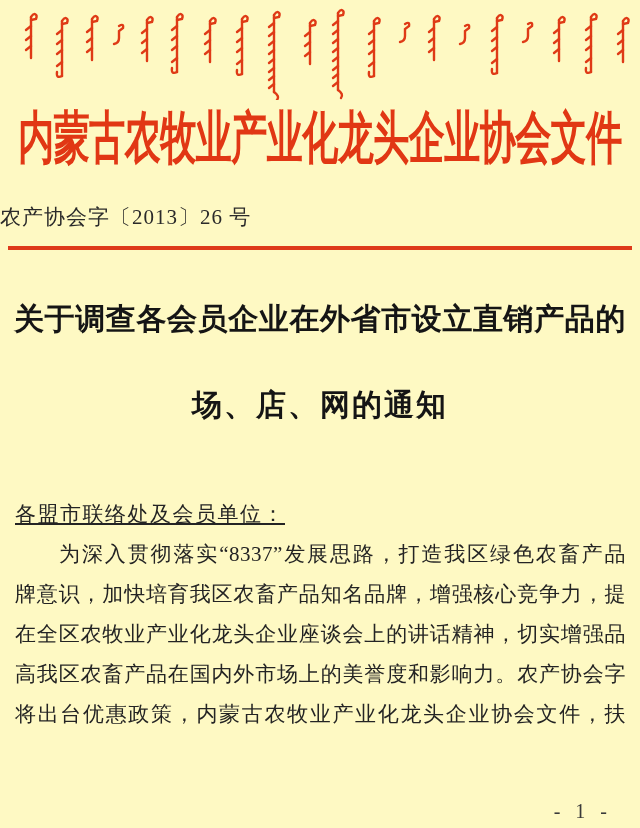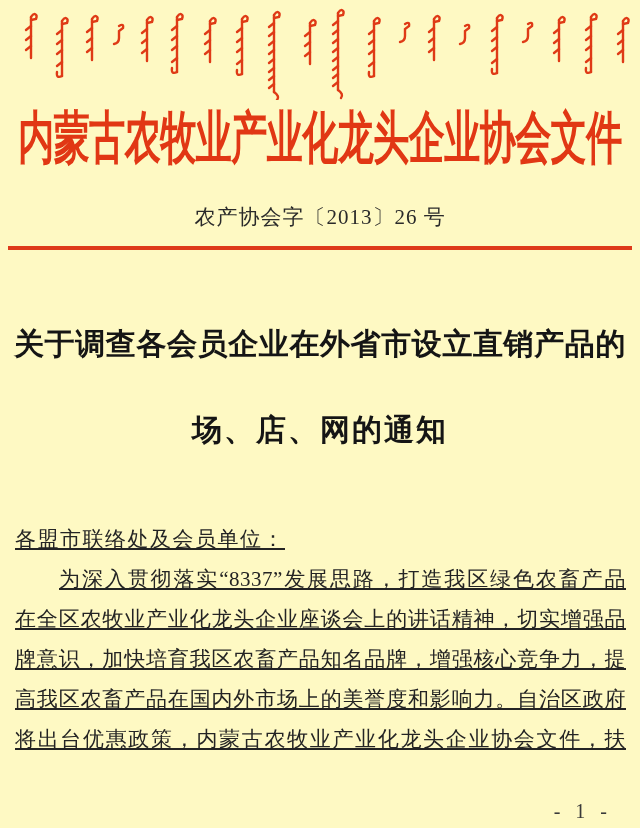--- a/index.html
+++ b/index.html
@@ -19,49 +19,48 @@
     display:flex;align-items:center;justify-content:center;
   }
   .org-title{
     font-size:36px;font-weight:bold;white-space:nowrap;
     color:#e13714;letter-spacing:-0.5px;
     transform:scaleY(1.58);transform-origin:center;
     font-family:"Liberation Serif","DejaVu Serif",serif;
   }
   
   .doc-number{
-    margin-top:26px;text-align:center;
+    margin-top:26px;
     font-size:21px;line-height:30px;letter-spacing:1px;color:#2a2a2a;
   }
   
   .red-rule{
     height:4px;background:#de3a1a;border:none;
     margin:14px 8px 0 8px;
   }
   
-  .subject{margin-top:69px;text-align:center;color:#151515;}
+  .subject{margin-top:44px;text-align:center;color:#151515;}
   .subject-line1{
     font-size:30px;font-weight:bold;letter-spacing:0.6px;
     line-height:50px;white-space:nowrap;
   }
   .subject-line2{
     font-size:30px;font-weight:bold;letter-spacing:2px;
     line-height:46px;margin-top:38px;white-space:nowrap;
   }
   
   .body-block{
     margin:66px 14px 0 15px;
     font-size:21px;color:#242424;
   }
   .salutation{line-height:40px;letter-spacing:1.5px;text-decoration:underline;}
   .para-line{
     line-height:40px;
     text-align:justify;text-align-last:justify;
     letter-spacing:0.5px;
-    text-decoration:underline;
   }
   .para-line.indent{text-indent:44px;}
   
   .page-number{
     position:absolute;top:800px;right:28px;
     font-size:20px;letter-spacing:5px;color:#3a3a3a;
     font-family:"Liberation Serif","DejaVu Serif",serif;
   }
 </style>
 </head>
@@ -124,21 +123,21 @@
   <div class="red-rule"></div>
 
   <div class="subject">
     <div class="subject-line1">关于调查各会员企业在外省市设立直销产品的</div>
     <div class="subject-line2">场、店、网的通知</div>
   </div>
 
   <div class="body-block">
     <div class="salutation">各盟市联络处及会员单位：</div>
     <div class="para-line indent">为深入贯彻落实“8337”发展思路，打造我区绿色农畜产品</div>
+    <div class="para-line">牌意识，加快培育我区农畜产品知名品牌，增强核心竞争力，提</div>
     <div class="para-line">在全区农牧业产业化龙头企业座谈会上的讲话精神，切实增强品</div>
-    <div class="para-line">牌意识，加快培育我区农畜产品知名品牌，增强核心竞争力，提</div>
-    <div class="para-line">高我区农畜产品在国内外市场上的美誉度和影响力。自治区政府</div>
+    <div class="para-line">高我区农畜产品在国内外市场上的美誉度和影响力。农产协会字</div>
     <div class="para-line">将出台优惠政策，内蒙古农牧业产业化龙头企业协会文件，扶</div>
   </div>
 
   <div class="page-number">- 1 -</div>
 
 </div>
 
 </body></html>

